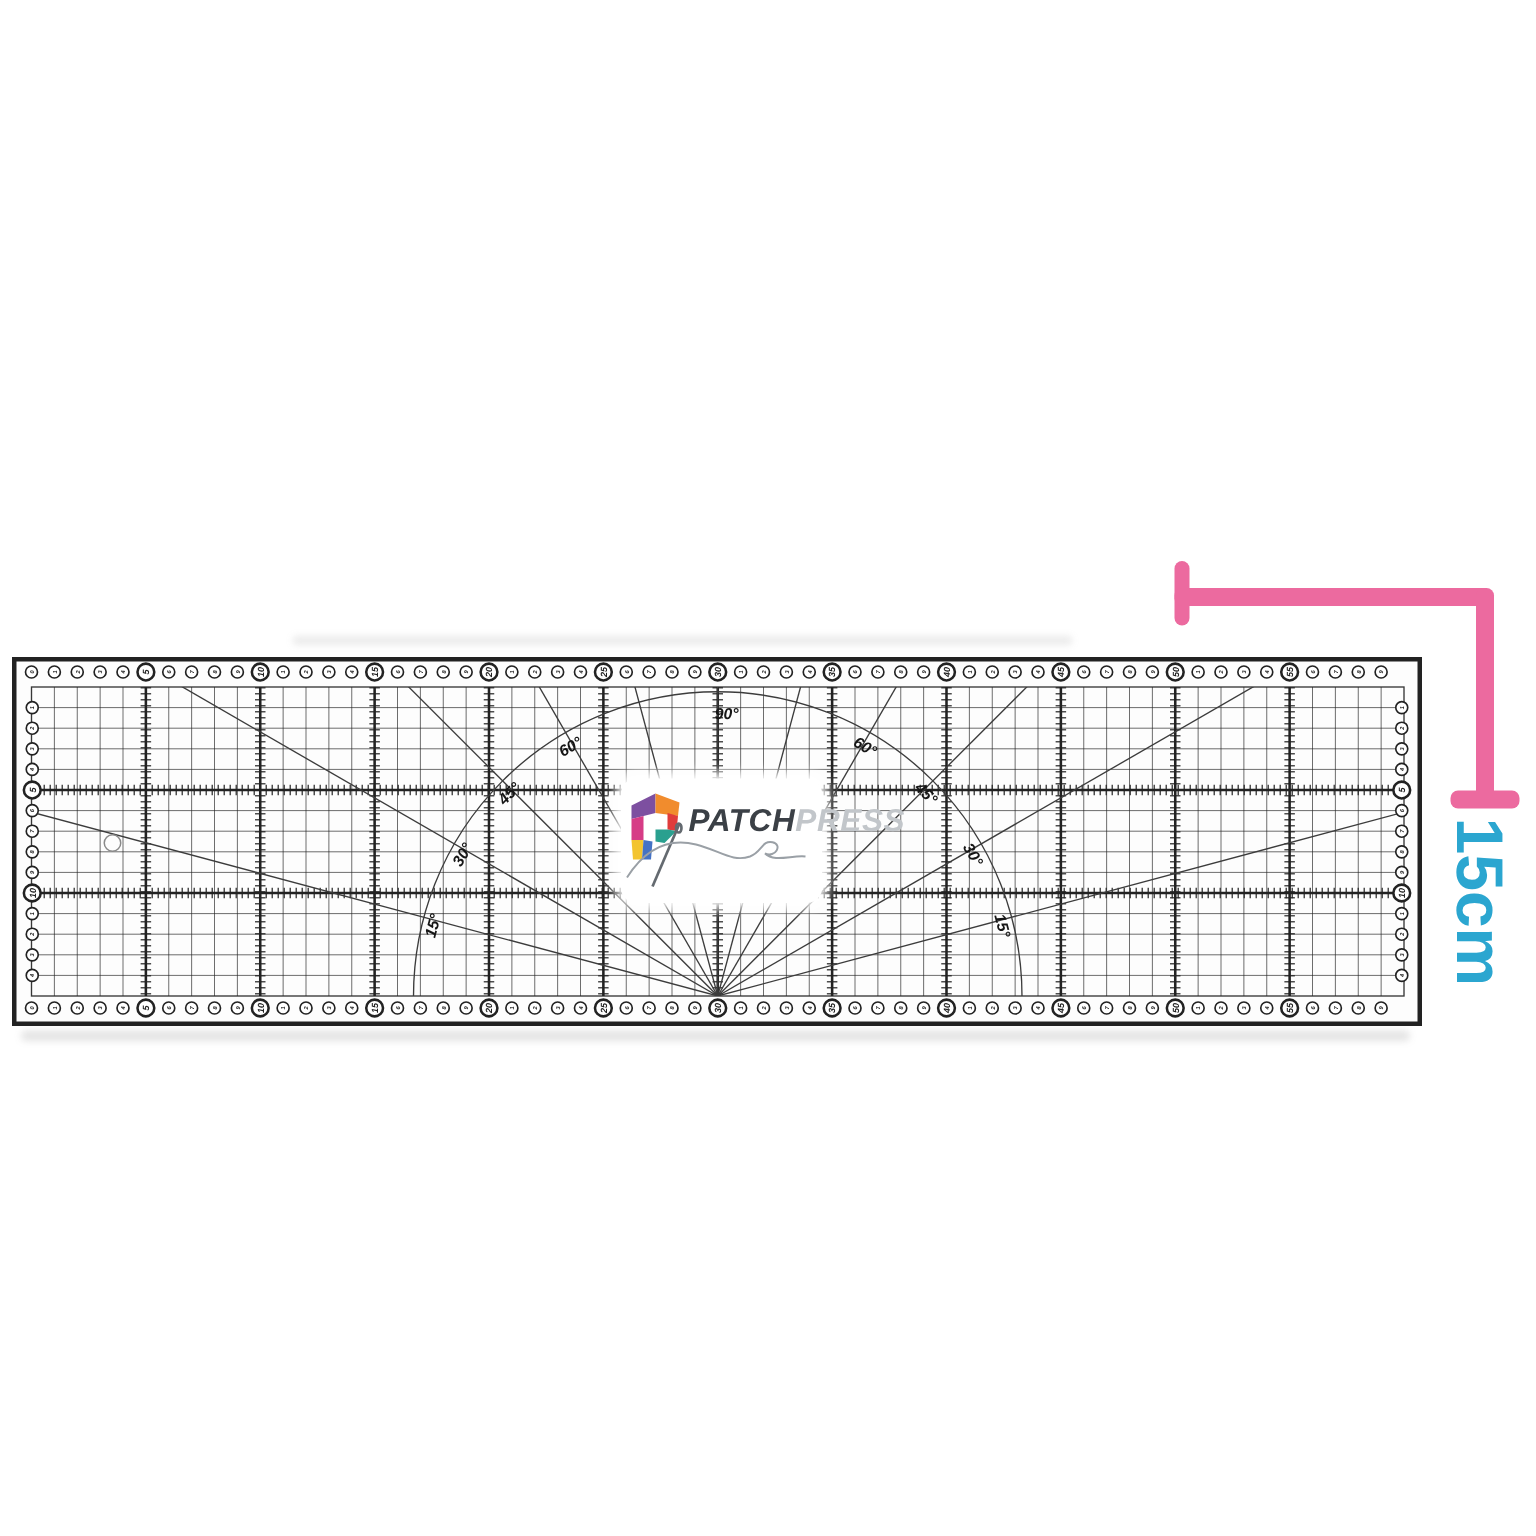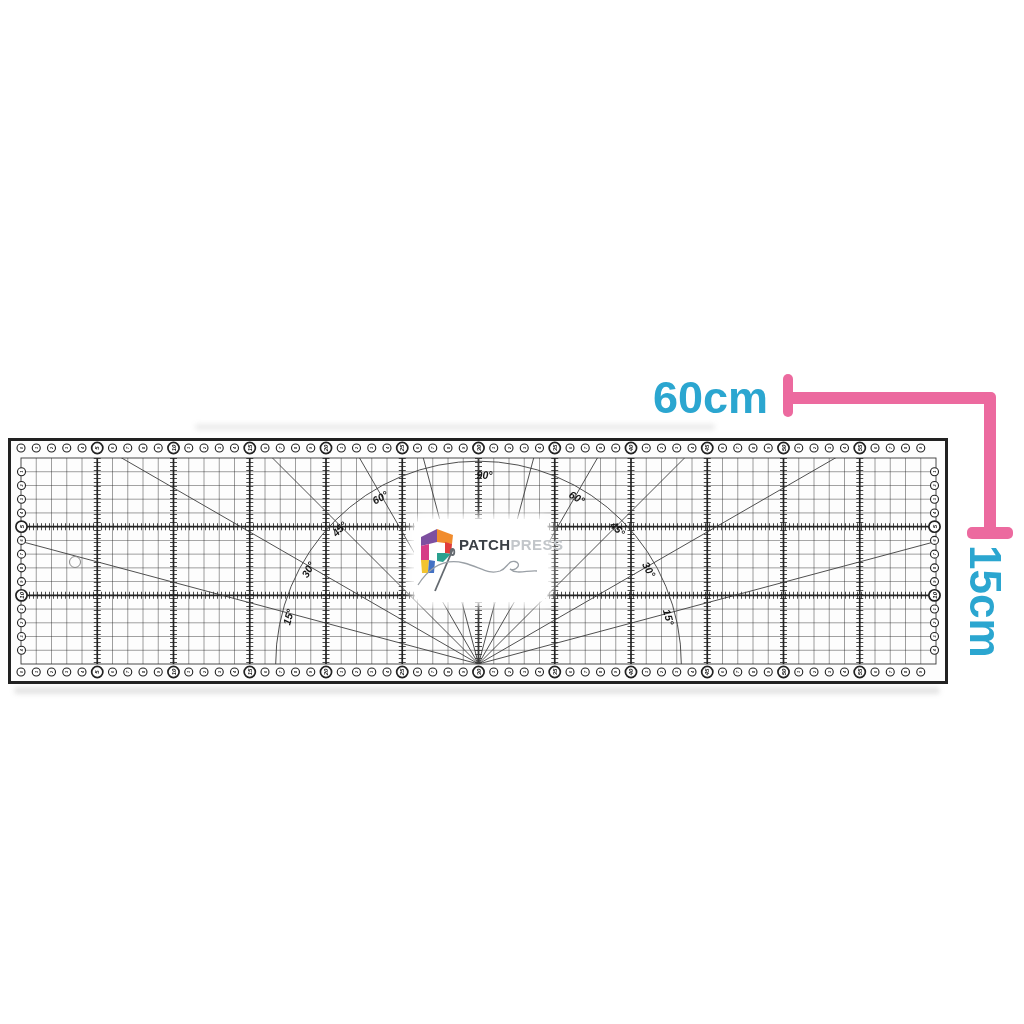--- a/index.html
+++ b/index.html
@@ -16,21 +16,21 @@
   .shadow-bottom{position:absolute;left:14px;top:687px;width:926px;height:7px;
     background:rgba(90,90,90,.16);filter:blur(2.5px);border-radius:4px;}
 
   .ruler-wrap{position:absolute;left:8px;top:438px;width:940px;height:246px;font-style:italic;}
 
   
   .logo-patch{position:absolute;left:414px;top:519px;width:134px;height:83px;
     background:#ffffff;border-radius:10px;box-shadow:0 0 8px 4px rgba(255,255,255,.95);}
   .logo-mark{position:absolute;left:6px;top:9px;}
   .brand-line{position:absolute;left:45px;top:17px;white-space:nowrap;
-    font-size:15px;letter-spacing:.4px;}
+    font-size:21px;letter-spacing:.4px;font-style:italic;}
   .brand-bold{font-weight:800;color:var(--brand-bold,#3b4046);}
   .brand-light{font-weight:700;color:var(--brand-light,#c2c6ca);}
   .thread-svg{position:absolute;left:0;top:0;}
   .thread-svg .thread{stroke:var(--thread,#9aa0a6);fill:none;stroke-width:1.3px;}
   .thread-svg .needle{stroke:var(--needle,#646a70);fill:none;stroke-width:1.8px;}
 
   
   .dim-width{position:absolute;left:653px;top:372px;
     font-size:45px;font-weight:800;letter-spacing:0px;color:var(--cyan,#2ba6d0);}
   .dim-height{position:absolute;left:1010px;top:545px;
@@ -491,21 +491,20 @@
     <div class="brand-line">
       <span class="brand-bold">PATCH</span><span class="brand-light">PRESS</span>
     </div>
     <svg class="thread-svg" width="134" height="83" viewBox="0 0 134 83">
       <line class="needle" x1="39" y1="30" x2="21" y2="72"></line>
       <ellipse class="needle" cx="38.5" cy="33" rx="1.8" ry="3"></ellipse>
       <path class="thread" d="M 4 66 C 18 44, 34 40, 50 44 C 66 48, 74 56, 86 52 C 94 49, 94 41, 101 42.5 C 108 44, 103 53, 96 50 C 102 56, 114 51, 123 52"></path>
     </svg>
   </div>
 
-  <div class="dim-width">60cm</div>
 
   <div class="bracket tick-left"></div>
   <div class="bracket hbar"></div>
   <div class="bracket vbar"></div>
   <div class="bracket cap"></div>
 
   <div class="dim-height">15cm</div>
 
 </div>
 

